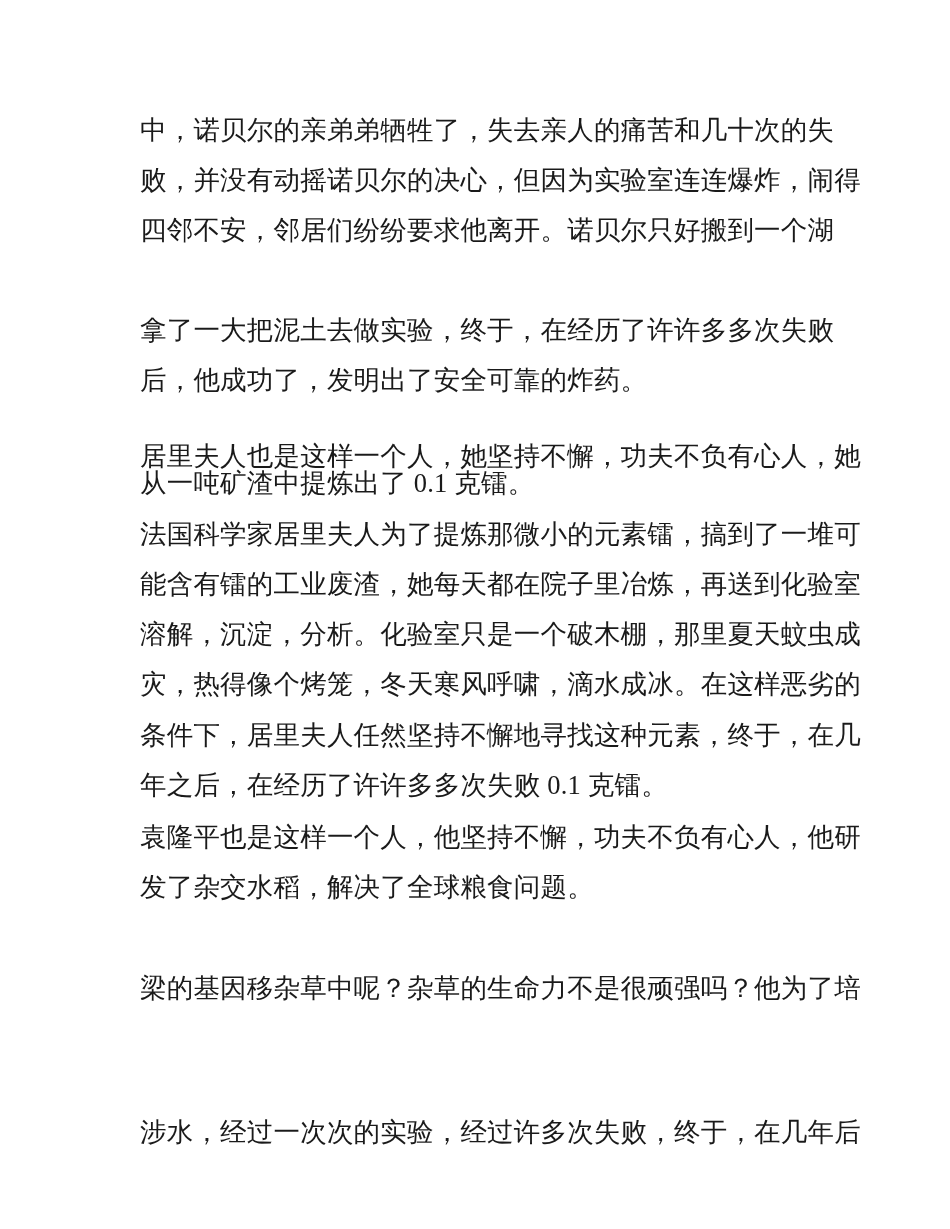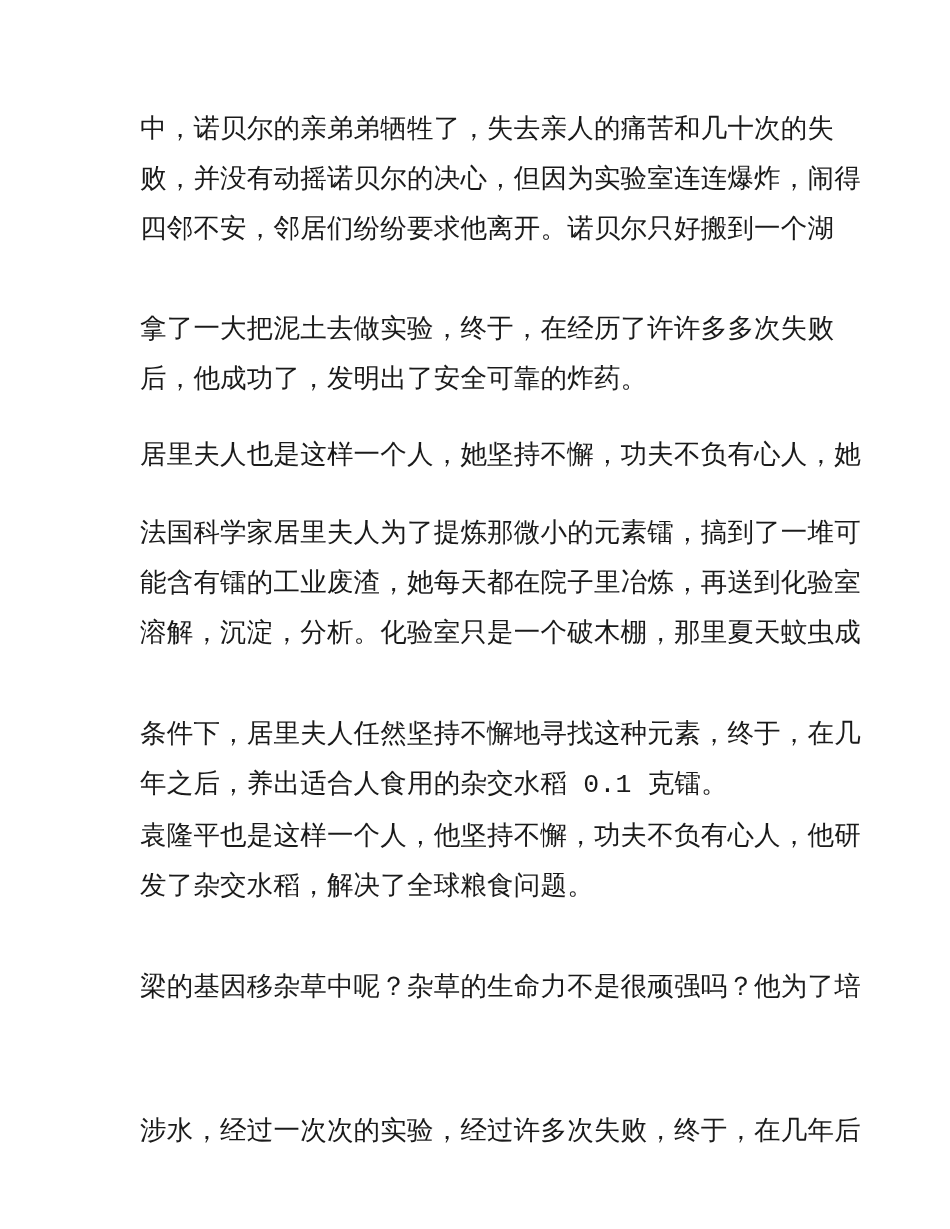--- a/index.html
+++ b/index.html
@@ -19,21 +19,21 @@
       top: 0;
       width: 950px;
       height: 1229px;
       background: #ffffff;
     }
     .line {
       position: absolute;
       left: 140px;
       width: 680px;
       height: 40px;
-      font-family: Liberation Mono, monospace;
+      font-family: Liberation Serif, serif;
       font-size: 26.5px;
       line-height: 40px;
       color: #1a1a1a;
       white-space: nowrap;
       letter-spacing: 0.2px;
     }
     .line.justify {
       text-align: justify;
       text-align-last: justify;
     }
@@ -41,22 +41,24 @@
 </head>
 <body>
 
 <div class="page">
   <div class="line justify" style="top:110px">中，诺贝尔的亲弟弟牺牲了，失去亲人的痛苦和几十次的失</div>
   <div class="line justify" style="top:160px">败，并没有动摇诺贝尔的决心，但因为实验室连连爆炸，闹得</div>
   <div class="line" style="top:210px">四邻不安，邻居们纷纷要求他离开。诺贝尔只好搬到一个湖</div>
   <div class="line" style="top:360px">后，他成功了，发明出了安全可靠的炸药。</div>
   <div class="line" style="top:310px">拿了一大把泥土去做实验，终于，在经历了许许多多次失败</div>
   <div class="line justify" style="top:436px">居里夫人也是这样一个人，她坚持不懈，功夫不负有心人，她</div>
+  <div class="line" style="top:463px">从一吨矿渣中提炼出了 0.1 克镭。</div>
   <div class="line justify" style="top:564px">能含有镭的工业废渣，她每天都在院子里冶炼，再送到化验室</div>
   <div class="line justify" style="top:514px">法国科学家居里夫人为了提炼那微小的元素镭，搞到了一堆可</div>
   <div class="line justify" style="top:614px">溶解，沉淀，分析。化验室只是一个破木棚，那里夏天蚊虫成</div>
+  <div class="line justify" style="top:664px">灾，热得像个烤笼，冬天寒风呼啸，滴水成冰。在这样恶劣的</div>
   <div class="line justify" style="top:715px">条件下，居里夫人任然坚持不懈地寻找这种元素，终于，在几</div>
-  <div class="line" style="top:765px">年之后，养出适合人食用的杂交水稻 0.1 克镭。</div>
+  <div class="line" style="top:765px">年之后，在经历了许许多多次失败 0.1 克镭。</div>
   <div class="line justify" style="top:817px">袁隆平也是这样一个人，他坚持不懈，功夫不负有心人，他研</div>
   <div class="line" style="top:867px">发了杂交水稻，解决了全球粮食问题。</div>
   <div class="line justify" style="top:968px">梁的基因移杂草中呢？杂草的生命力不是很顽强吗？他为了培</div>
   <div class="line justify" style="top:1112px">涉水，经过一次次的实验，经过许多次失败，终于，在几年后</div>
 </div>
 
 </body></html>

